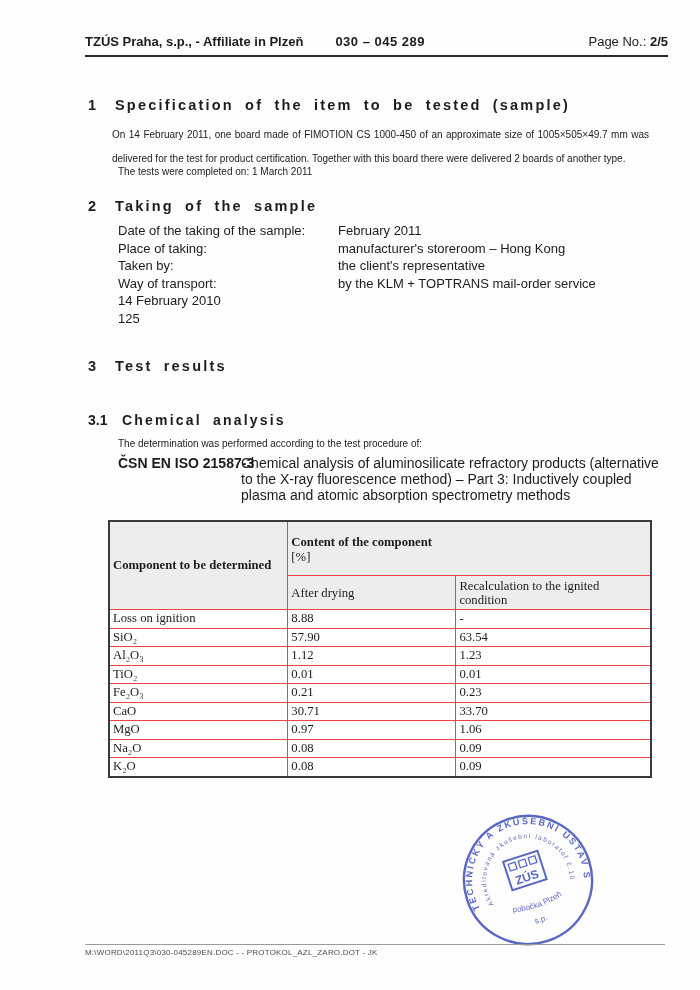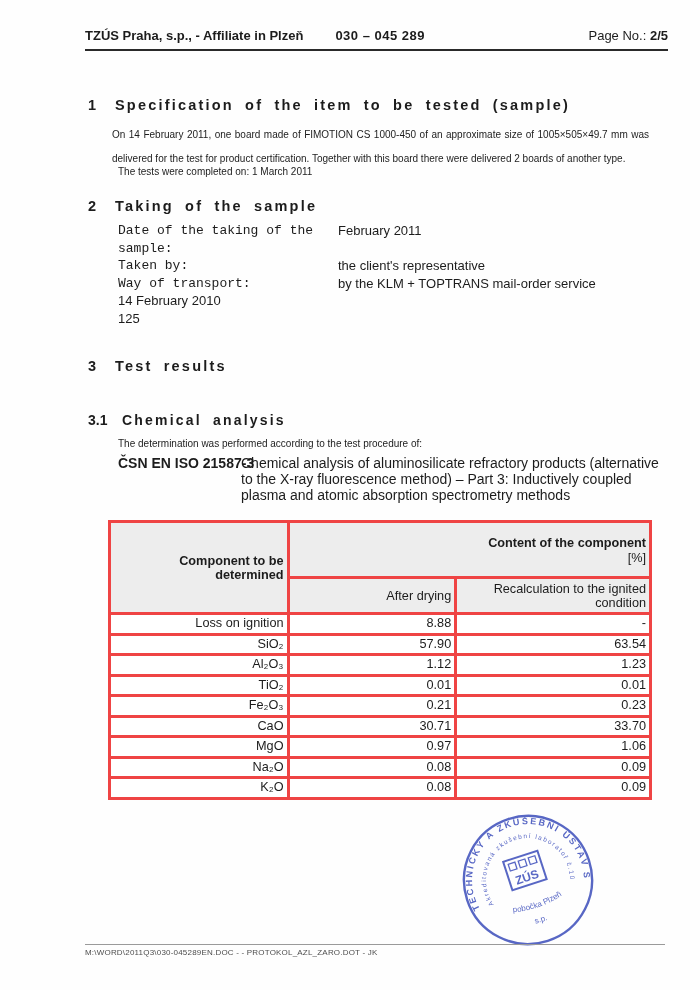--- a/index.html
+++ b/index.html
@@ -1,48 +1,48 @@
 <!DOCTYPE html>
 <html><head>
 <meta charset="utf-8">
 <style>
   html,body{margin:0;padding:0;background:#ffffff;}
   .page{
     position:relative;width:700px;height:990px;background:#fefefe;
     font-family:"Liberation Sans","DejaVu Sans",sans-serif;color:#1c1c1c;overflow:hidden;
   }
   
-  .hdr{position:absolute;left:85px;top:28px;width:583px;display:flex;align-items:baseline;
+  .hdr{position:absolute;left:85px;top:34px;width:583px;display:flex;align-items:baseline;
        font-size:13px;font-weight:bold;padding-bottom:6px;border-bottom:2px solid #2a2a2a;}
   .hdr .org{white-space:nowrap;}
   .hdr .docno{margin-left:32px;white-space:nowrap;letter-spacing:.5px;}
   .hdr .spacer{flex:1;}
   .hdr .pageno{font-weight:normal;white-space:nowrap;}
   .hdr .pageno b{font-weight:bold;}
   
   .sec{position:absolute;left:88px;display:flex;font-weight:bold;font-size:14.5px;}
   .sec .num{flex:none;}
   .num-w1{width:27px;}
   .num-w2{width:34px;}
   .sec .ttl{letter-spacing:2.2px;word-spacing:5px;}
   
   .para{position:absolute;left:112px;width:537px;font-size:10px;line-height:24px;text-align:justify;}
   .line{position:absolute;left:118px;font-size:10px;white-space:nowrap;}
   
   .fields{position:absolute;left:118px;top:222px;font-size:13px;line-height:17.5px;}
   .frow{display:flex;}
-  .frow .flabel{width:220px;flex:none;font-family:Liberation Mono, monospace;}
+  .frow .flabel{width:220px;flex:none;}
   
   .csn{position:absolute;left:118px;top:455px;display:flex;font-size:14px;line-height:16px;}
   .csn .code{font-weight:bold;width:122px;flex:none;white-space:nowrap;}
   .csn .desc{margin-left:1px;width:418px;}
   
   table.chem{position:absolute;left:108px;top:520px;width:544px;border-collapse:collapse;
              font-size:12.7px;table-layout:fixed;}
-  table.chem th,table.chem td{border:3px solid #ef4444;padding:0 3px;text-align:right;vertical-align:middle;}
+  table.chem th,table.chem td{border:1px solid #ef4444;padding:0 3px;text-align:left;vertical-align:middle;font-family:Liberation Serif, serif;}
   table.chem{border:2px solid #3a3a3a;}
   table.chem thead th{background:#ededed;font-weight:bold;}
   table.chem .h1{height:53px;}
   table.chem .h2{height:33px;font-weight:normal;line-height:14px;}
   table.chem tbody td{height:17.5px;line-height:13px;background:#fff;}
   table.chem .unit{font-weight:normal;display:block;line-height:14px;}
   table.chem .grp{line-height:16px;}
   
   .stamp{position:absolute;left:448px;top:800px;width:160px;height:160px;opacity:.88;}
   
@@ -69,20 +69,24 @@
   <div class="line" style="top:166px;">The tests were completed on: 1 March 2011</div>
 
   <div class="sec" style="top:198px;">
     <span class="num num-w1">2</span>
     <span class="ttl">Taking of the sample</span>
   </div>
   <div class="fields">
     <div class="frow">
       <span class="flabel">Date of the taking of the sample:</span>
       <span class="fvalue">February 2011</span>
+    </div>
+    <div class="frow">
+      <span class="flabel">Place of taking:</span>
+      <span class="fvalue">manufacturer's storeroom – Hong Kong</span>
     </div>
     <div class="frow">
       <span class="flabel">Taken by:</span>
       <span class="fvalue">the client's representative</span>
     </div>
     <div class="frow">
       <span class="flabel">Way of transport:</span>
       <span class="fvalue">by the KLM + TOPTRANS mail-order service</span>
     </div>
     <div class="frow">

